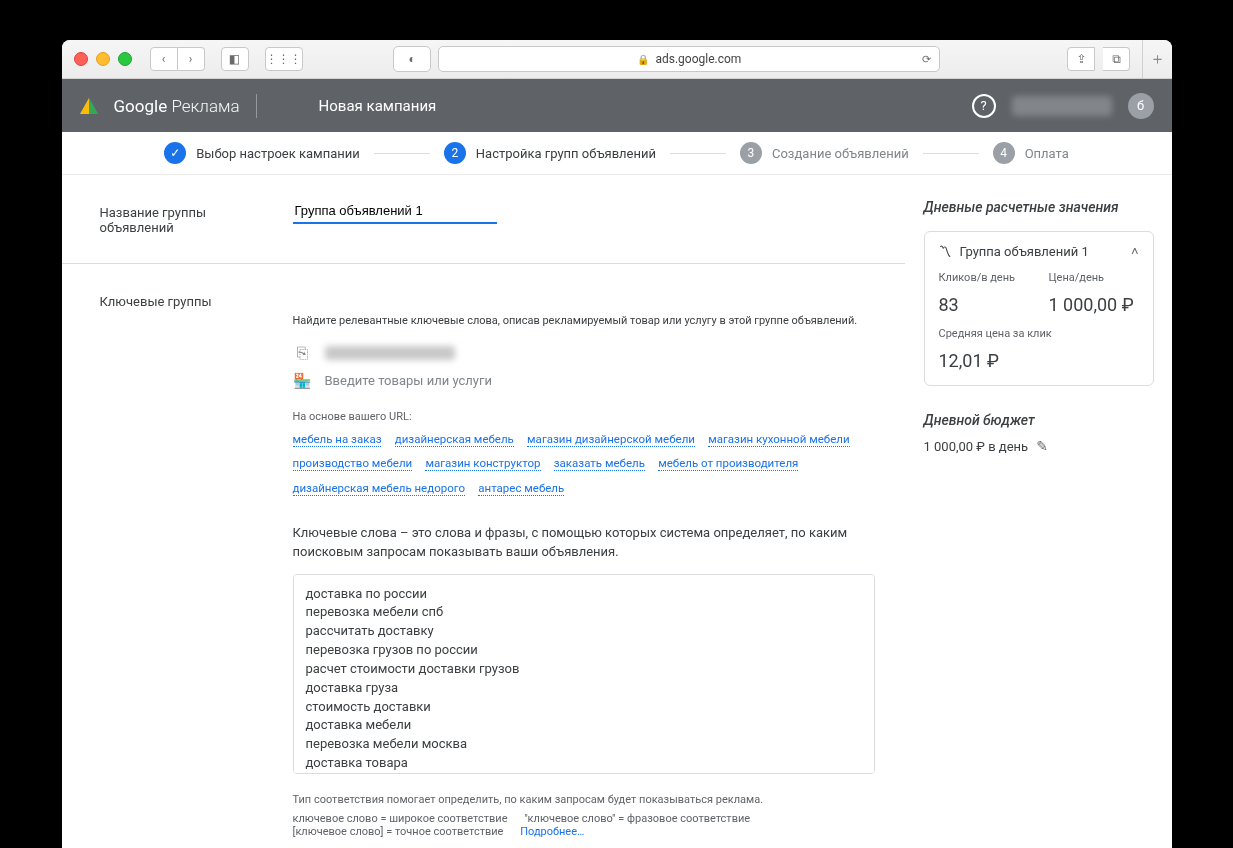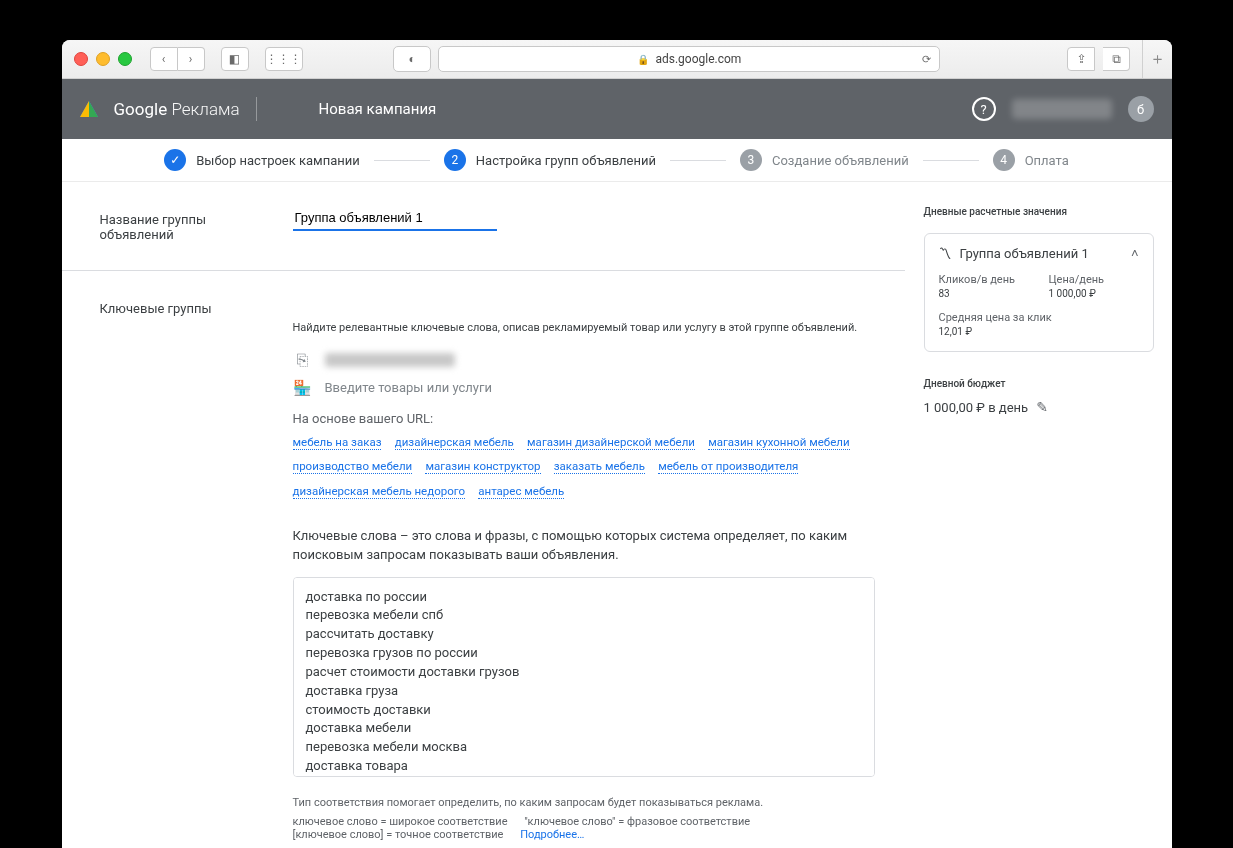--- a/index.html
+++ b/index.html
@@ -76,21 +76,21 @@
   }
   .tb-right{margin-left:auto;display:flex;gap:8px;}
   .newtab{
     width:28px;height:38px;margin-left:4px;margin-right:-12px;
     border-left:1px solid #d0d0d0;
     display:flex;align-items:center;justify-content:center;color:#8a8a8a;font-size:16px;
   }
 
   
   .app-header{
-    height:60px;background:var(--header-dark);
+    height:53px;background:var(--header-dark);
     display:flex;align-items:center;padding:0 18px;color:#fff;gap:16px;
   }
   .logo-triangle{
     width:0;height:0;position:relative;
     border-left:9px solid transparent;border-right:9px solid transparent;border-bottom:16px solid #4285f4;
   }
   .logo-triangle::before{content:"";position:absolute;left:-9px;bottom:-16px;border-left:9px solid transparent;border-right:0 solid transparent;border-bottom:16px solid #fbbc04;}
   .logo-triangle::after{content:"";position:absolute;right:-9px;bottom:-16px;border-right:9px solid transparent;border-left:0 solid transparent;border-bottom:16px solid #34a853;}
   .logo-text{font-weight:400;font-size:17px;}
   .logo-text .thin{font-weight:300;opacity:.95;}
@@ -132,46 +132,46 @@
   .field-body{flex:1;}
   .group-input{
     width:200px;border:none;border-bottom:2px solid var(--accent-blue);
     font-size:13px;padding:4px 2px;outline:none;background:transparent;
   }
   .section-divider{height:1px;background:var(--card-border);margin:12px 0 24px -38px;width:calc(100% + 68px);}
   .kw-intro{color:var(--text-main);font-size:11px;line-height:1.5;margin-bottom:14px;margin-top:25px;}
   .url-row,.prod-row{display:flex;align-items:center;gap:12px;margin:10px 0;color:var(--text-light);font-size:13px;}
   .url-row .url-icon,.prod-row .prod-icon{width:20px;color:#80868b;font-size:15px;display:flex;justify-content:center;}
   .url-blur{width:130px;height:14px;background:#c8c8c8;border-radius:3px;filter:blur(3px);}
-  .suggest-label{font-size:13px;color:var(--text-muted);margin-top:14px;}
+  .suggest-label{font-size:11px;color:var(--text-muted);margin-top:20px;}
   .suggest-chips{margin-top:4px;line-height:1.9;}
   .chip-link{color:var(--link);font-size:11.5px;border-bottom:1px dotted var(--link);cursor:pointer;margin-right:10px;white-space:nowrap;}
   .kw-desc{font-size:13px;color:var(--text-main);line-height:1.5;margin:22px 0 12px;}
   .kw-textarea{
     width:100%;height:200px;resize:none;
     border:1px solid var(--card-border);border-radius:4px;
     padding:10px 12px;font-size:13px;font-family:inherit;color:var(--text-main);
     line-height:1.45;outline:none;box-sizing:border-box;
   }
   .help-line{font-size:11px;color:var(--text-muted);margin-top:16px;}
   .help-line2{font-size:11px;color:var(--text-muted);margin-top:6px;}
   .help-line2 .ln{display:inline-block;margin-right:14px;}
   .help-link{color:var(--link);cursor:pointer;}
 
   
-  .side-heading{font-size:10px;font-weight:500;margin-bottom:10px;color:var(--text-main);}
+  .side-heading{font-size:14px;font-weight:500;margin-bottom:10px;color:var(--text-main);font-style:italic;}
   .side-sub{font-size:12px;color:var(--text-muted);line-height:1.5;}
   .side-sub .q{display:inline-flex;width:14px;height:14px;border:1px solid var(--text-muted);border-radius:50%;font-size:10px;align-items:center;justify-content:center;margin-left:4px;}
   .est-card{border:1px solid var(--card-border);border-radius:6px;margin-top:16px;padding:12px 14px 14px;}
   .est-head{display:flex;align-items:center;gap:8px;font-size:13px;cursor:pointer;}
   .est-head .chev{margin-left:auto;color:var(--text-muted);}
   .est-row{display:flex;gap:20px;margin-top:12px;}
   .est-col{flex:1;}
   .est-label{font-size:11px;color:var(--text-muted);}
-  .est-val{font-size:10px;color:var(--text-main);margin-top:2px;}
+  .est-val{font-size:18px;color:var(--text-main);margin-top:10px;}
   .budget-val{font-size:13px;margin-top:8px;display:flex;align-items:center;gap:8px;}
   .pencil{color:var(--text-muted);font-size:14px;cursor:pointer;}
 </style>
 </head>
 <body>
 
 <div class="window">
 
   <div class="titlebar">
     <div class="traffic">

